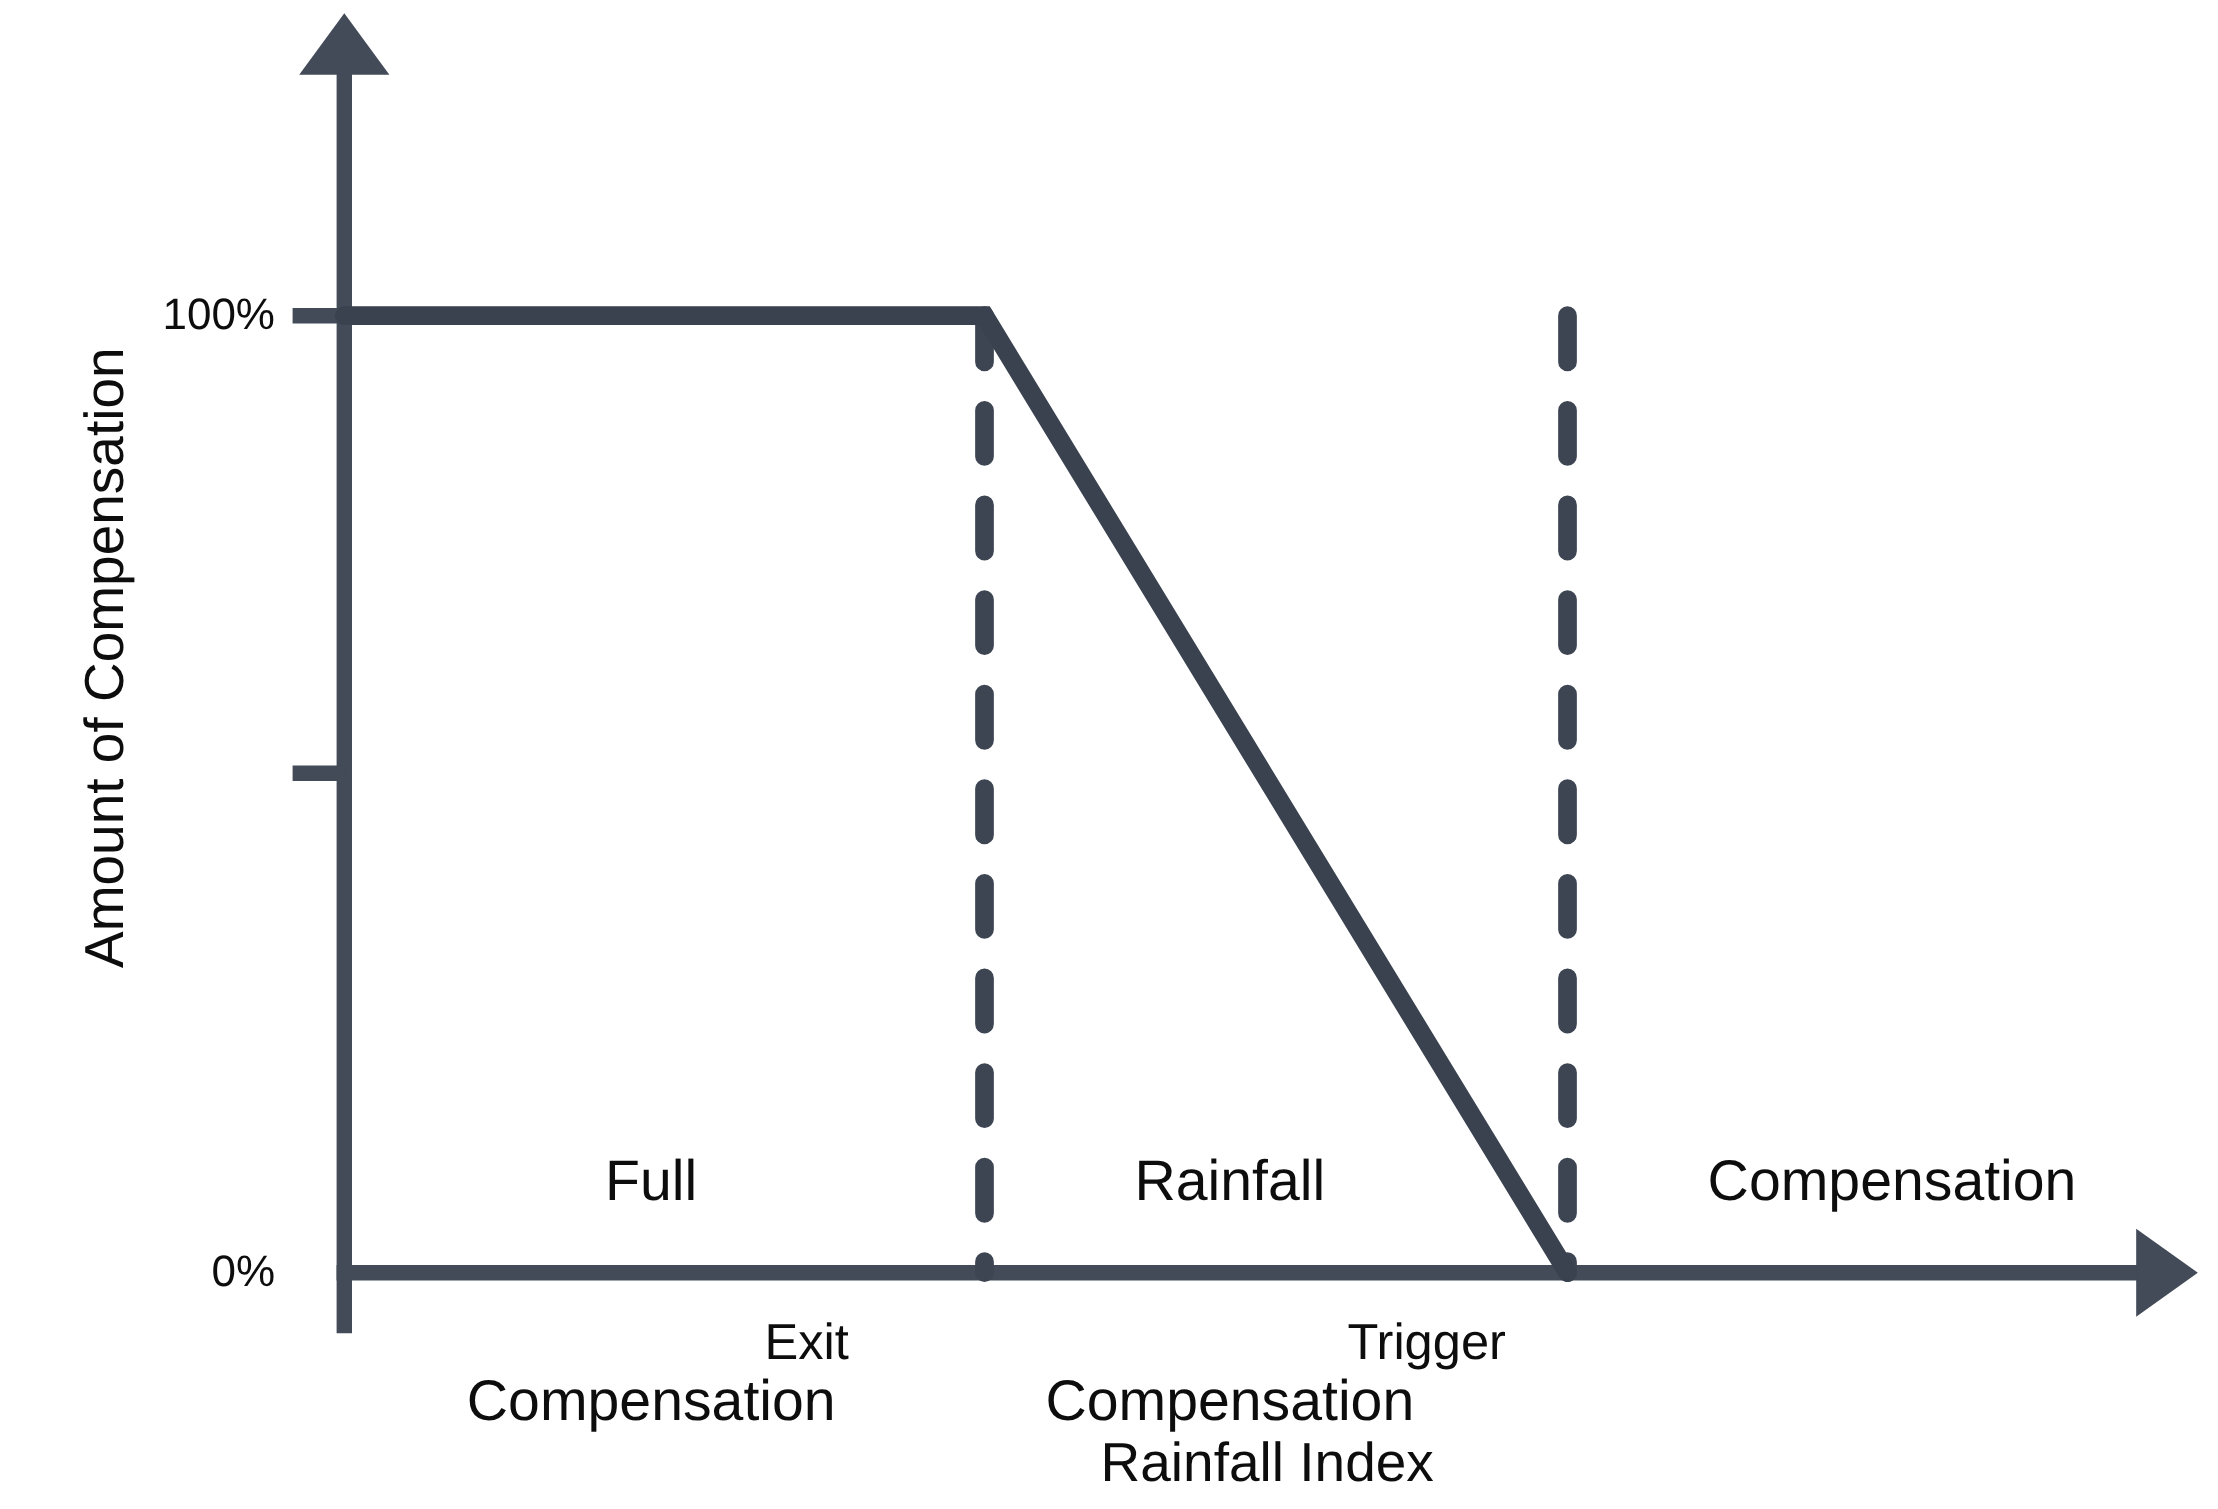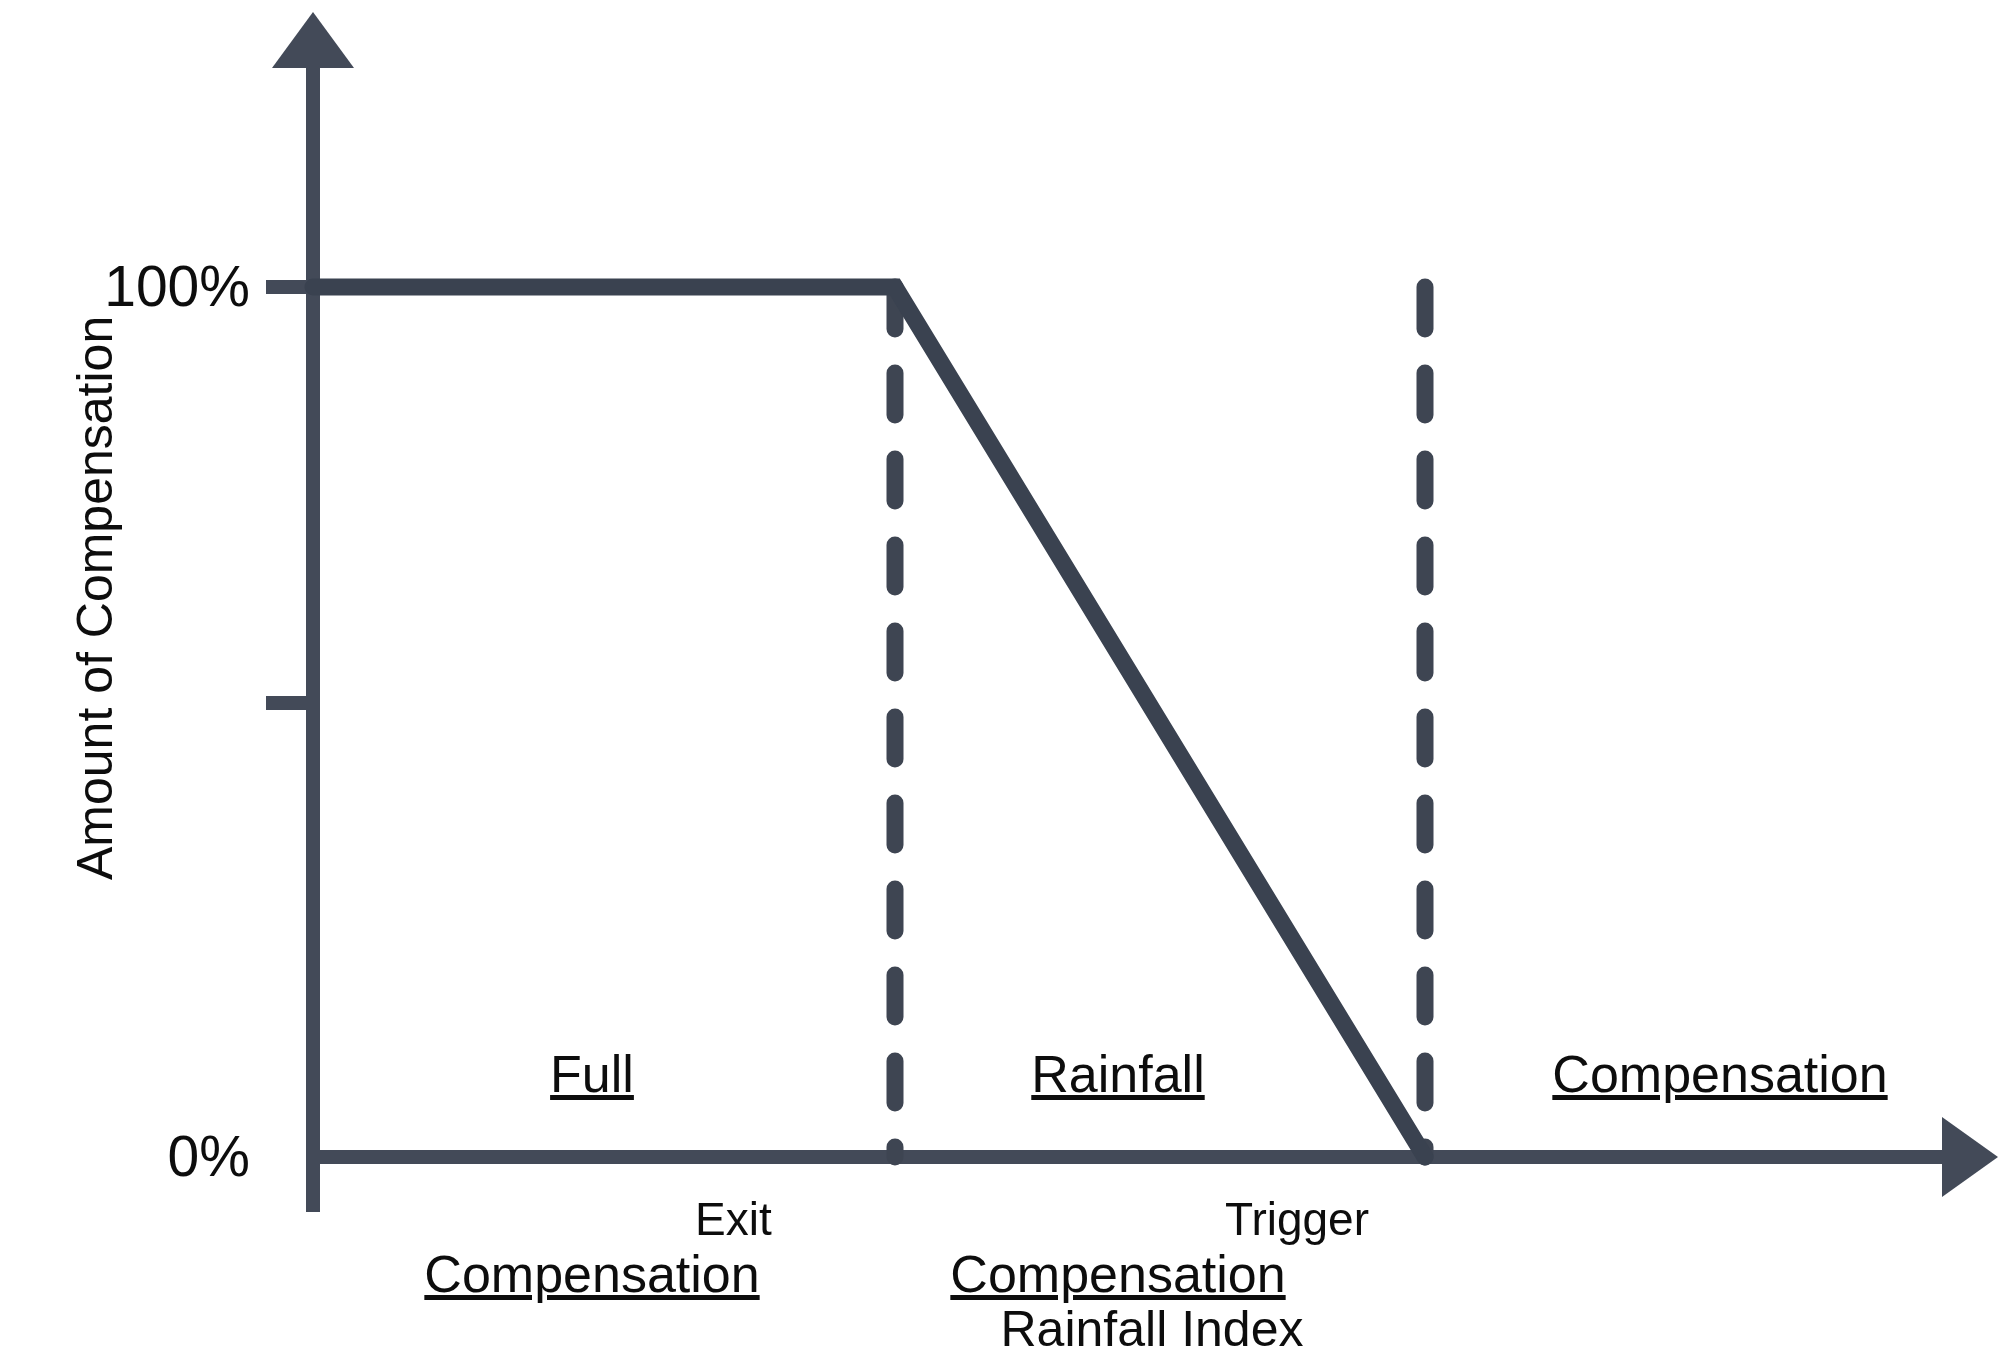--- a/index.html
+++ b/index.html
@@ -27,21 +27,21 @@
     height: 1372px;
   }
   .txt {
     position: absolute;
     white-space: pre;
     color: #0d0d0d;
     line-height: 1.18;
   }
   
   .ytick {
-    font-size: 57px;
+    font-size: 40px;
     text-align: right;
     transform: translateY(-50%);
   }
   .xtick {
     font-size: 46px;
     text-align: left;
     transform: translateX(-50%);
   }
   
   .ylabel {
@@ -57,21 +57,20 @@
   }
   
   .region {
     font-size: 52px;
     text-align: center;
     transform: translateX(-50%);
     line-height: 1.28;
   }
   .region span {
     display: block;
-    text-decoration: underline;
   }
 </style>
 </head>
 <body>
 
 <div id="figure">
 
   <svg class="svg-layer" viewBox="0 0 2016 1372">
 
     <line x1="313" y1="46" x2="313" y2="1212" stroke="#434a58" stroke-width="14" stroke-linecap="butt"></line>

